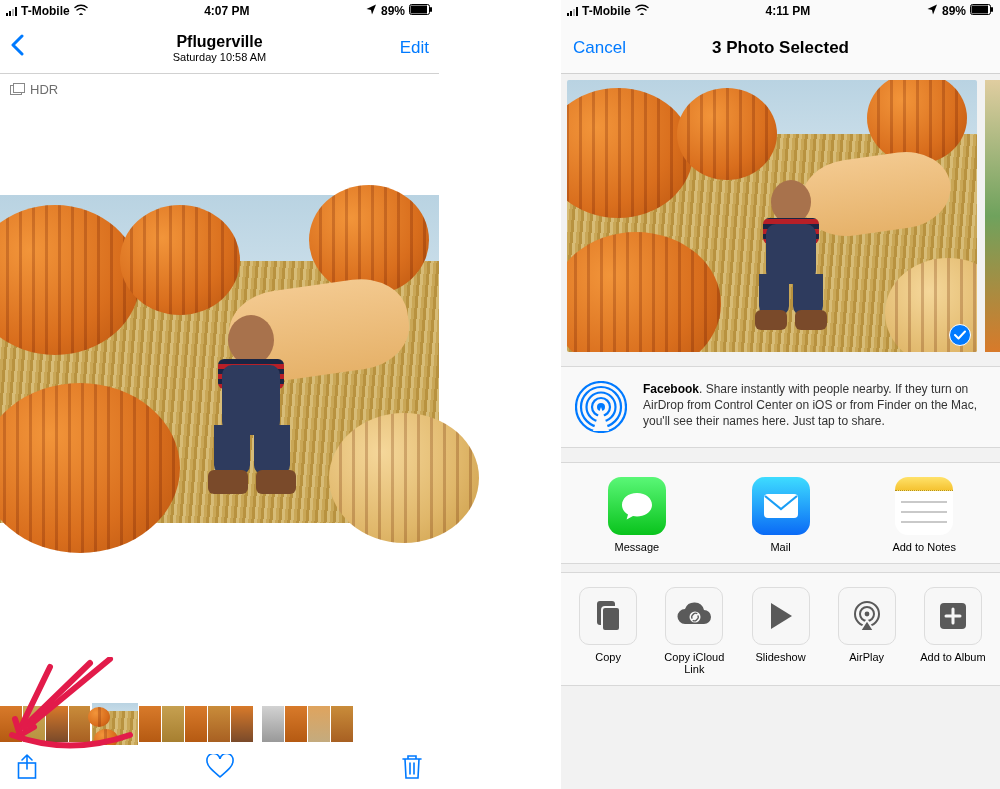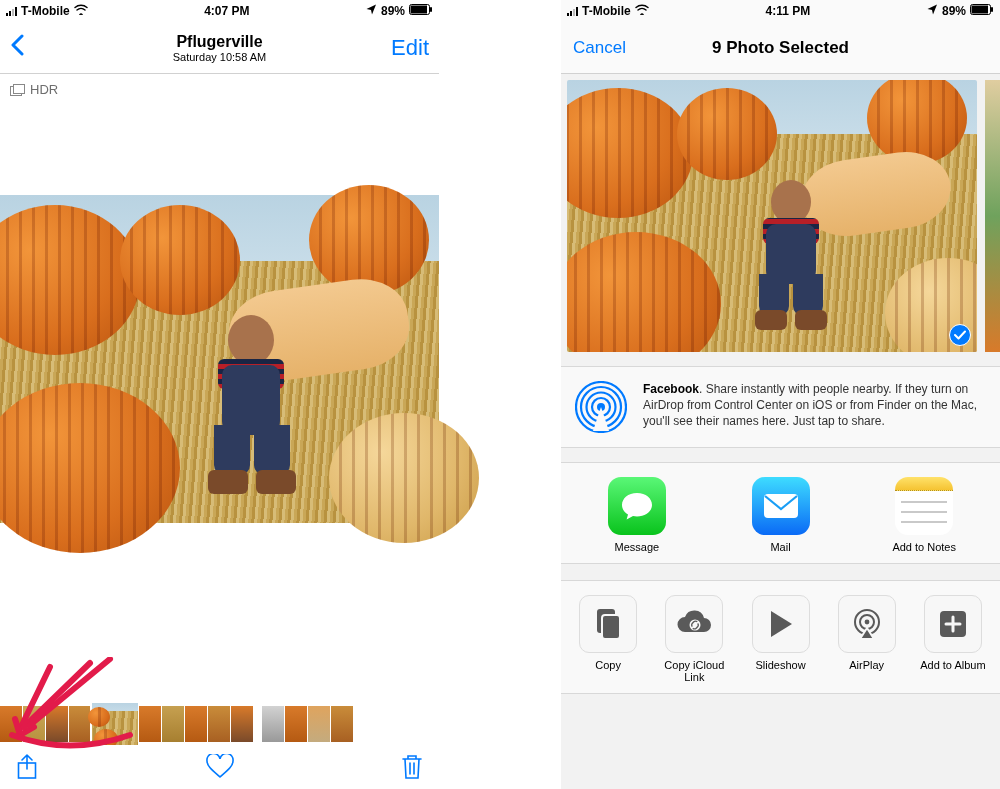--- a/index.html
+++ b/index.html
@@ -19,27 +19,27 @@
   .status-bar { height: 22px; display: flex; align-items: center; justify-content: space-between; font-size: 12px; padding: 0 6px; font-weight: 600; }
   .status-left, .status-right { display: flex; align-items: center; gap: 4px; }
   .bars { display: inline-flex; align-items: flex-end; gap: 1px; height: 10px; }
   .bars span { width: 2px; background: #000; display: inline-block; }
   .bars span.dim { background: #bbb; }
   .wifi-svg, .loc-svg, .batt { display: inline-block; }
 
   
   .nav { height: 52px; border-bottom: 0.5px solid #d1d1d1; display: flex; align-items: center; justify-content: space-between; padding: 0 10px; position: relative;}
   .nav .back { color: #007aff; font-size: 24px; font-weight: 400; }
-  .nav .edit { color: #007aff; font-size: 22px; }
+  .nav .edit { color: #007aff; font-size: 17px; }
   .nav-center { position: absolute; left: 0; right: 0; text-align: center; pointer-events: none;}
   .nav-title { font-weight: 600; font-size: 16px; }
   .nav-sub { font-size: 11px; color: #000; }
 
   
-  .hdr-row { padding: 8px 10px; font-size: 13px; color: #6e6e6e; display: flex; align-items: flex-end; gap: 4px;}
+  .hdr-row { padding: 8px 10px; font-size: 13px; color: #6e6e6e; display: flex; align-items: center; gap: 4px;}
   .photo { margin-top: 90px; width: 100%; height: 328px; position: relative; }
 
   
   .spacer-left { flex: 1 1 auto; }
   .thumb-strip { height: 42px; display: flex; align-items: center; padding: 0 0 0 0; overflow: hidden; position: relative;}
   .thumb-strip .t { width: 22px; height: 36px; flex: 0 0 auto; margin-right: 1px; position: relative;}
   .thumb-strip .t.sel { width: 46px; height: 42px; outline: 2px solid #fff;}
   .thumb-strip .gap { width: 8px; flex: 0 0 auto; }
   
   
@@ -66,21 +66,21 @@
   .airdrop-panel { padding: 14px 16px 14px 14px; display: flex; gap: 16px; align-items: flex-start; margin-top: 8px; }
   .airdrop-icon { width: 52px; height: 52px; flex: 0 0 auto; }
   .airdrop-text { font-size: 12px; color: #333; line-height: 1.35; }
   .airdrop-text b { color: #000; }
 
   .app-row { padding: 14px 4px 10px 4px; display: flex; gap: 0; margin-top: 14px;}
   .app-item { flex: 1 1 0; display: flex; flex-direction: column; align-items: center; gap: 6px; }
   .app-ico { width: 58px; height: 58px; border-radius: 13px; display: flex; align-items: center; justify-content: center; position: relative; overflow: hidden;}
   .app-lbl { font-size: 11px; color: #000; text-align: center; max-width: 80px;}
 
-  .action-row { padding: 14px 4px 10px 4px; display: flex; gap: 0; margin-top: 16px;}
+  .action-row { padding: 14px 4px 10px 4px; display: flex; gap: 0; margin-top: 8px;}
   .act-item { flex: 1 1 0; display: flex; flex-direction: column; align-items: center; gap: 6px; }
   .act-ico { width: 58px; height: 58px; border-radius: 10px; background: #f7f7f7; border: 0.5px solid #ddd; display: flex; align-items: center; justify-content: center;}
   
   
   .scene { position:absolute; inset:0; }
   .sky { position:absolute; left:0; right:0; top:0; height:30%; background: linear-gradient(#b9d3e2,#cde0eb);}
   .hay { position:absolute; left:0; right:0; top:20%; bottom:0; background: 
     repeating-linear-gradient(95deg,#c9a757 0 3px,#b8923f 3px 6px,#d7bc77 6px 9px);}
   .pump { position:absolute; border-radius:50%; background: radial-gradient(circle at 35% 30%, #f2953a, #d96e1d 60%, #b7520e);}
   .pump:before { content:""; position:absolute; inset:0; border-radius:50%; background:
@@ -261,21 +261,21 @@
             <rect x="0.5" y="0.5" width="20" height="10" rx="2" stroke="#000" fill="none"></rect>
             <rect x="1.5" y="1.5" width="16.5" height="8" fill="#000"></rect>
             <rect x="21" y="3" width="2" height="5" rx="1" fill="#000"></rect>
           </svg>
       </span>
     </div>
   </div>
 
   <div class="nav2">
     <span class="cancel">Cancel</span>
-    <span class="nav2-title">9 Photo Selected</span>
+    <span class="nav2-title">3 Photo Selected</span>
   </div>
 
   <div class="photo-wrap">
     <div class="sel-photo">
       <div class="scene">
         <div class="sky"></div>
           <div class="hay"></div>
         <div class="pump" style="left:-24px; top:8px; width:150px; height:130px;"></div>
         <div class="pump" style="left:110px; top:8px; width:100px; height:92px;"></div>
         <div class="pump" style="right:10px; top:-8px; width:100px; height:92px;"></div>

